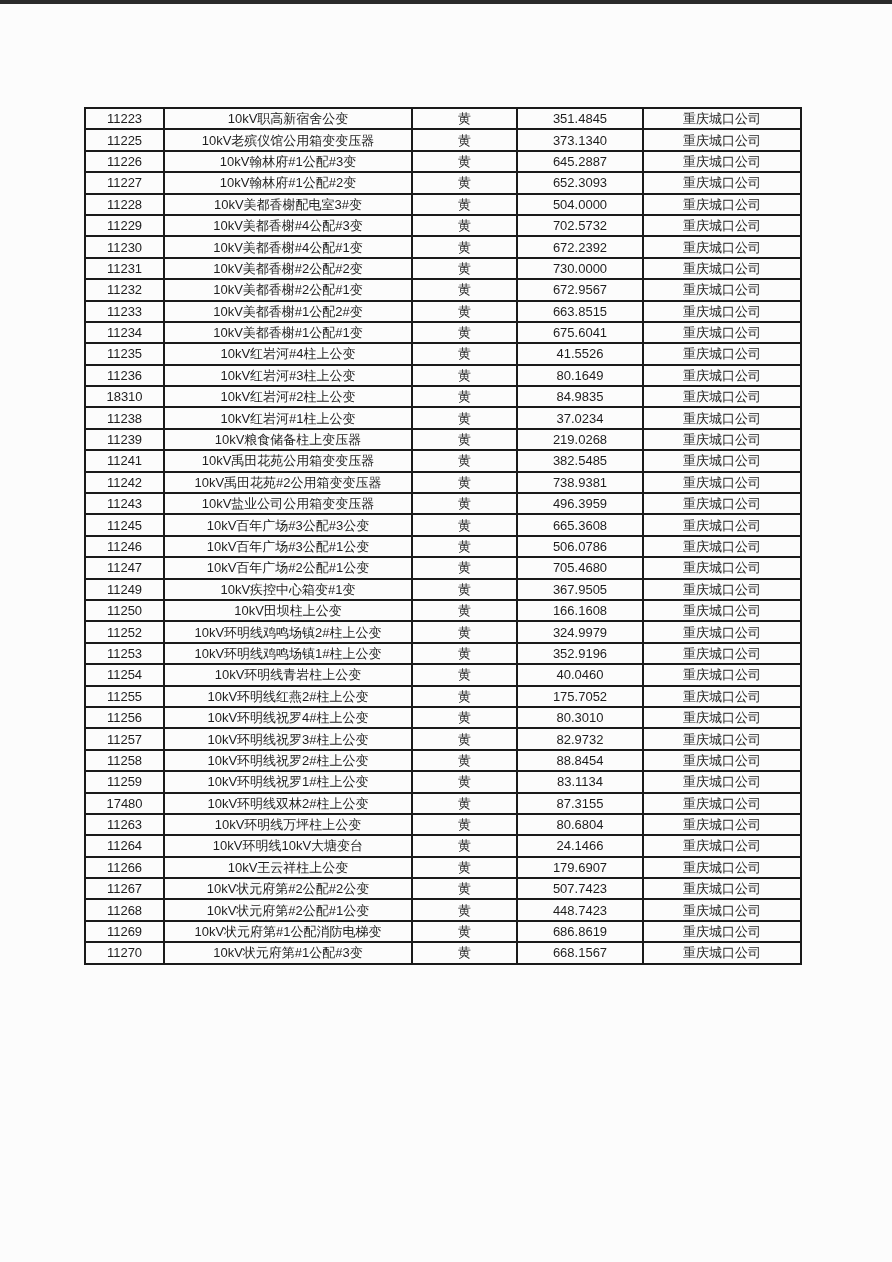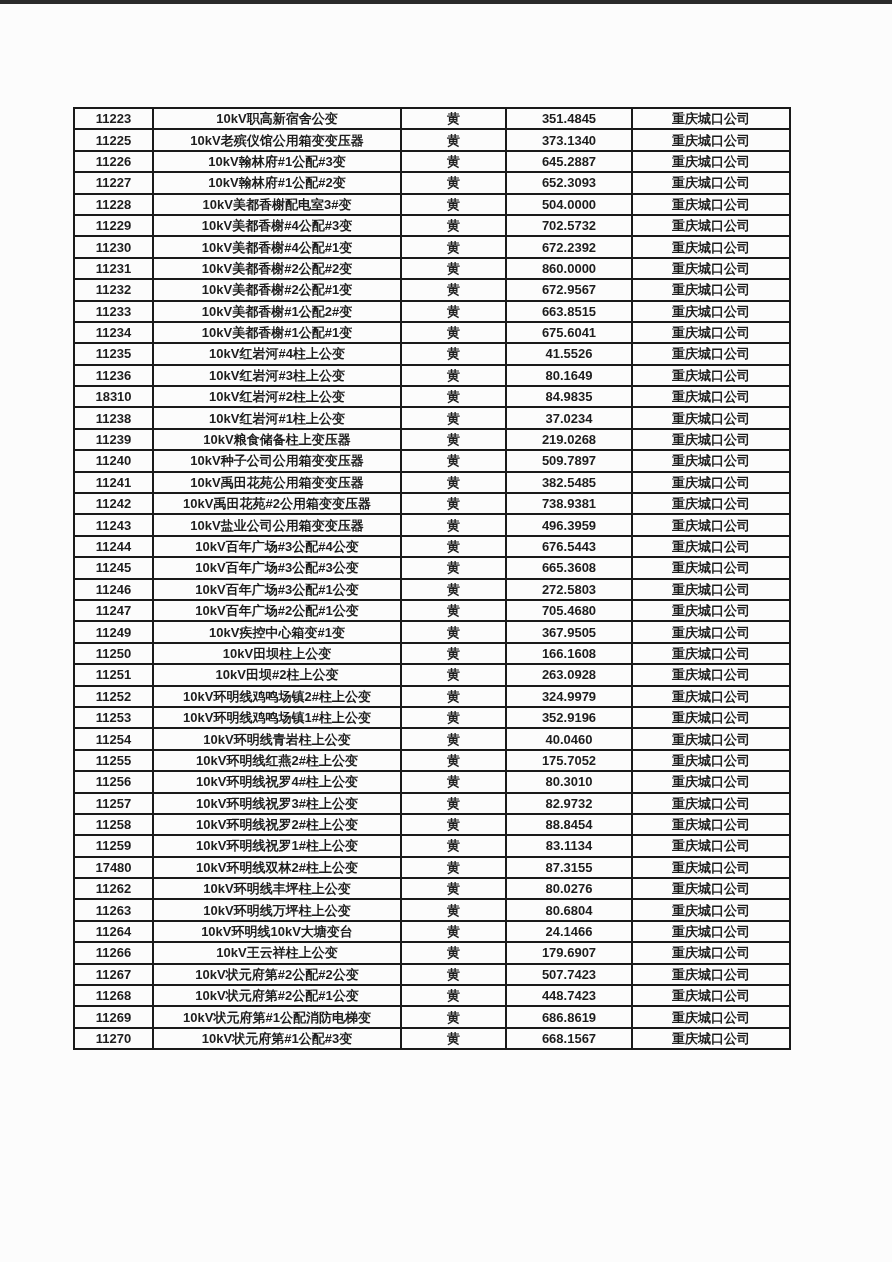--- a/index.html
+++ b/index.html
@@ -17,26 +17,25 @@
   .top-rule {
     position: absolute;
     top: 0;
     left: 0;
     width: 892px;
     height: 4px;
     background: #2b2b2b;
   }
   table.sheet {
     position: absolute;
-    left: 73px;
+    left: 84px;
     top: 107px;
     width: 716px;
     border-collapse: collapse;
     table-layout: fixed;
-    font-weight: bold;
   }
   table.sheet td {
     border: 2px solid #1a1a1a;
     height: 19.4px;
     padding: 0 2px;
     text-align: center;
     vertical-align: middle;
     font-size: 13px;
     color: #1d1d1d;
     white-space: nowrap;
@@ -104,21 +103,21 @@
         <td>11230</td>
         <td>10kV美都香榭#4公配#1变</td>
         <td>黄</td>
         <td>672.2392</td>
         <td>重庆城口公司</td>
       </tr>
       <tr>
         <td>11231</td>
         <td>10kV美都香榭#2公配#2变</td>
         <td>黄</td>
-        <td>860.0000</td>
+        <td>730.0000</td>
         <td>重庆城口公司</td>
       </tr>
       <tr>
         <td>11232</td>
         <td>10kV美都香榭#2公配#1变</td>
         <td>黄</td>
         <td>672.9567</td>
         <td>重庆城口公司</td>
       </tr>
       <tr>
@@ -164,27 +163,20 @@
         <td>重庆城口公司</td>
       </tr>
       <tr>
         <td>11239</td>
         <td>10kV粮食储备柱上变压器</td>
         <td>黄</td>
         <td>219.0268</td>
         <td>重庆城口公司</td>
       </tr>
       <tr>
-        <td>11240</td>
-        <td>10kV种子公司公用箱变变压器</td>
-        <td>黄</td>
-        <td>509.7897</td>
-        <td>重庆城口公司</td>
-      </tr>
-      <tr>
         <td>11241</td>
         <td>10kV禹田花苑公用箱变变压器</td>
         <td>黄</td>
         <td>382.5485</td>
         <td>重庆城口公司</td>
       </tr>
       <tr>
         <td>11242</td>
         <td>10kV禹田花苑#2公用箱变变压器</td>
         <td>黄</td>
@@ -192,38 +184,31 @@
         <td>重庆城口公司</td>
       </tr>
       <tr>
         <td>11243</td>
         <td>10kV盐业公司公用箱变变压器</td>
         <td>黄</td>
         <td>496.3959</td>
         <td>重庆城口公司</td>
       </tr>
       <tr>
-        <td>11244</td>
-        <td>10kV百年广场#3公配#4公变</td>
-        <td>黄</td>
-        <td>676.5443</td>
-        <td>重庆城口公司</td>
-      </tr>
-      <tr>
         <td>11245</td>
         <td>10kV百年广场#3公配#3公变</td>
         <td>黄</td>
         <td>665.3608</td>
         <td>重庆城口公司</td>
       </tr>
       <tr>
         <td>11246</td>
         <td>10kV百年广场#3公配#1公变</td>
         <td>黄</td>
-        <td>272.5803</td>
+        <td>506.0786</td>
         <td>重庆城口公司</td>
       </tr>
       <tr>
         <td>11247</td>
         <td>10kV百年广场#2公配#1公变</td>
         <td>黄</td>
         <td>705.4680</td>
         <td>重庆城口公司</td>
       </tr>
       <tr>
@@ -234,27 +219,20 @@
         <td>重庆城口公司</td>
       </tr>
       <tr>
         <td>11250</td>
         <td>10kV田坝柱上公变</td>
         <td>黄</td>
         <td>166.1608</td>
         <td>重庆城口公司</td>
       </tr>
       <tr>
-        <td>11251</td>
-        <td>10kV田坝#2柱上公变</td>
-        <td>黄</td>
-        <td>263.0928</td>
-        <td>重庆城口公司</td>
-      </tr>
-      <tr>
         <td>11252</td>
         <td>10kV环明线鸡鸣场镇2#柱上公变</td>
         <td>黄</td>
         <td>324.9979</td>
         <td>重庆城口公司</td>
       </tr>
       <tr>
         <td>11253</td>
         <td>10kV环明线鸡鸣场镇1#柱上公变</td>
         <td>黄</td>
@@ -301,27 +279,20 @@
         <td>10kV环明线祝罗1#柱上公变</td>
         <td>黄</td>
         <td>83.1134</td>
         <td>重庆城口公司</td>
       </tr>
       <tr>
         <td>17480</td>
         <td>10kV环明线双林2#柱上公变</td>
         <td>黄</td>
         <td>87.3155</td>
-        <td>重庆城口公司</td>
-      </tr>
-      <tr>
-        <td>11262</td>
-        <td>10kV环明线丰坪柱上公变</td>
-        <td>黄</td>
-        <td>80.0276</td>
         <td>重庆城口公司</td>
       </tr>
       <tr>
         <td>11263</td>
         <td>10kV环明线万坪柱上公变</td>
         <td>黄</td>
         <td>80.6804</td>
         <td>重庆城口公司</td>
       </tr>
       <tr>

